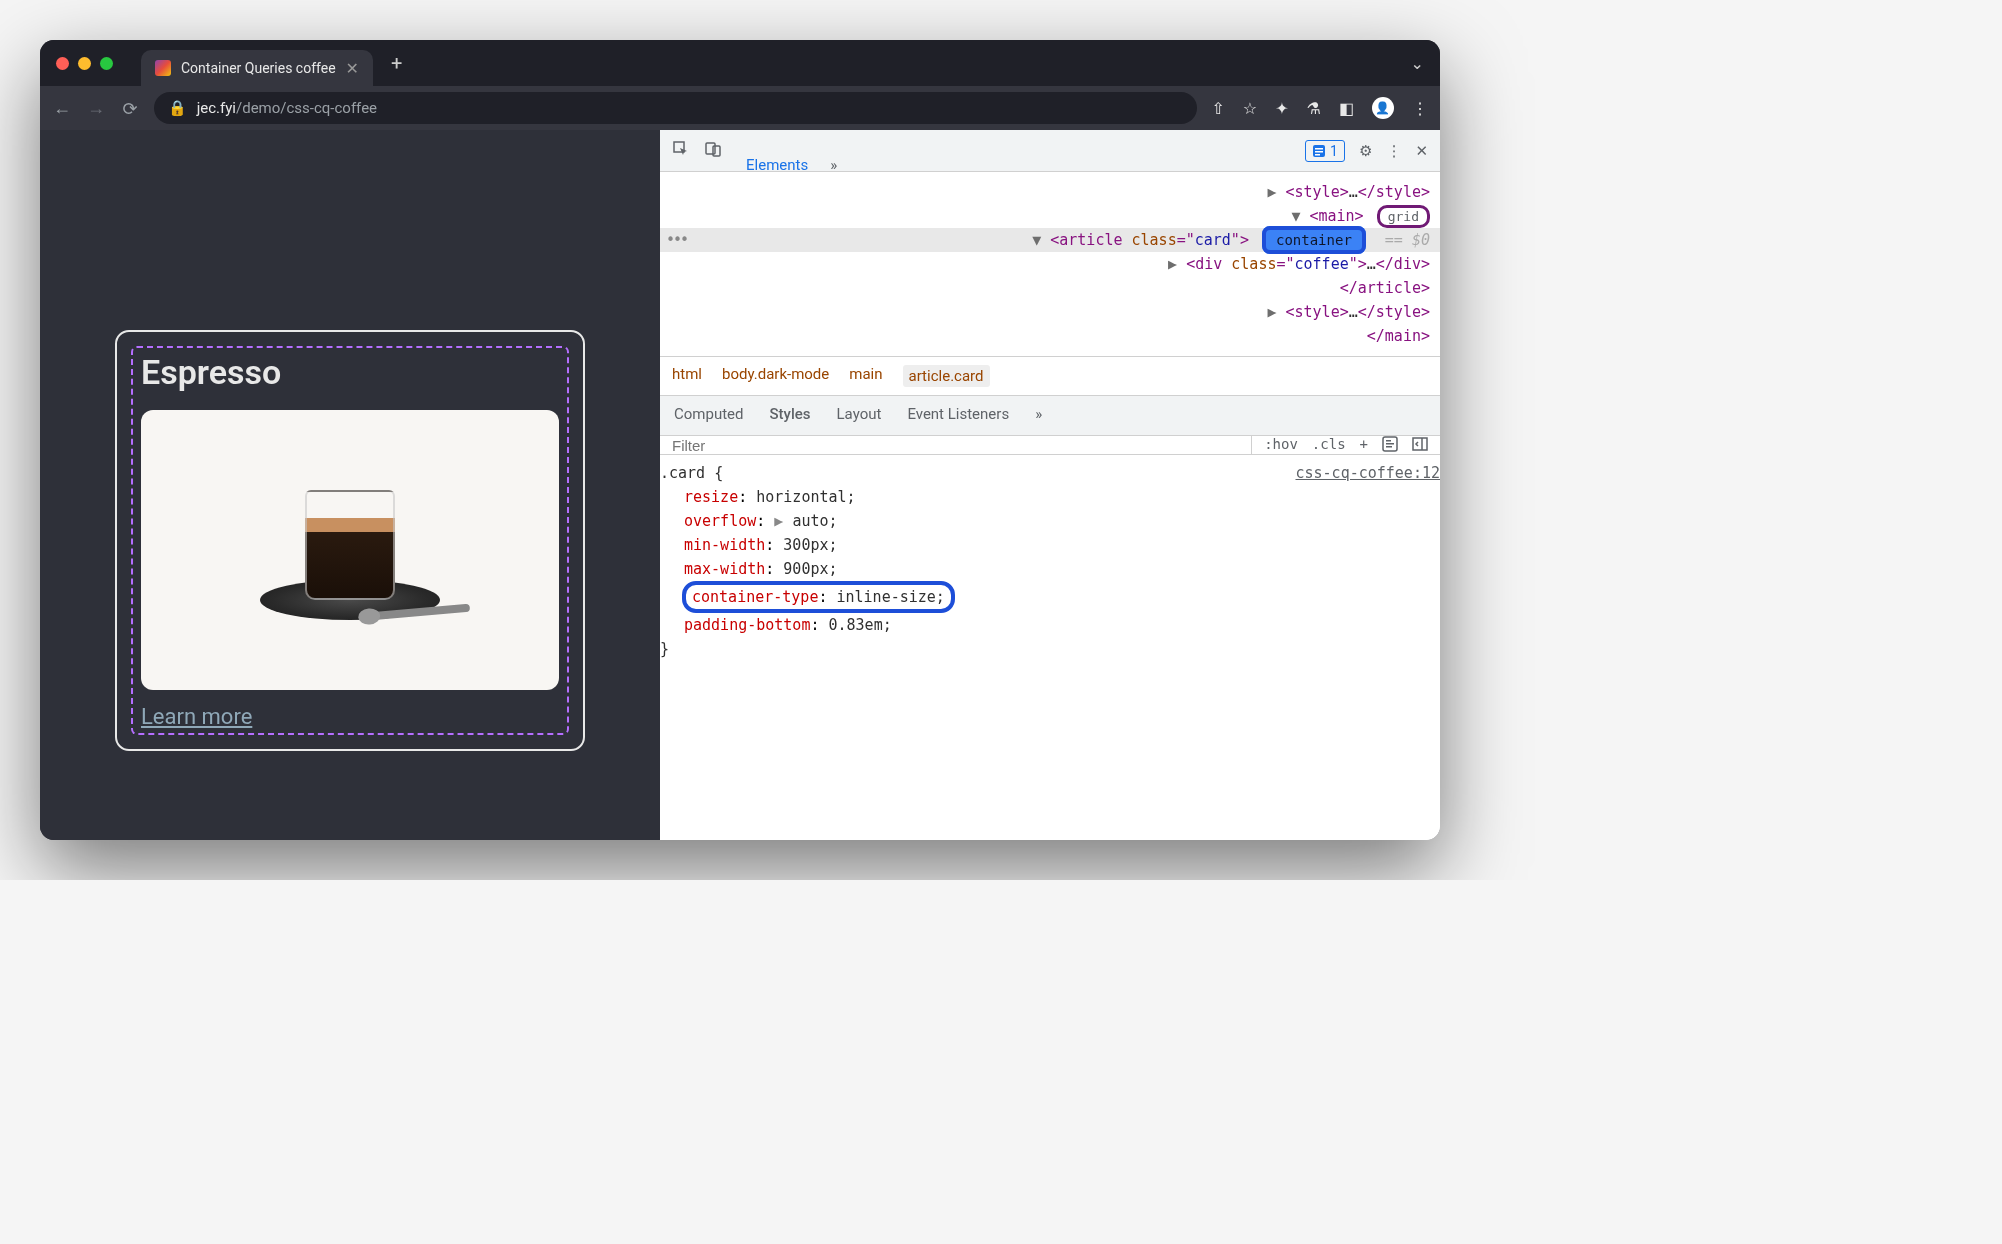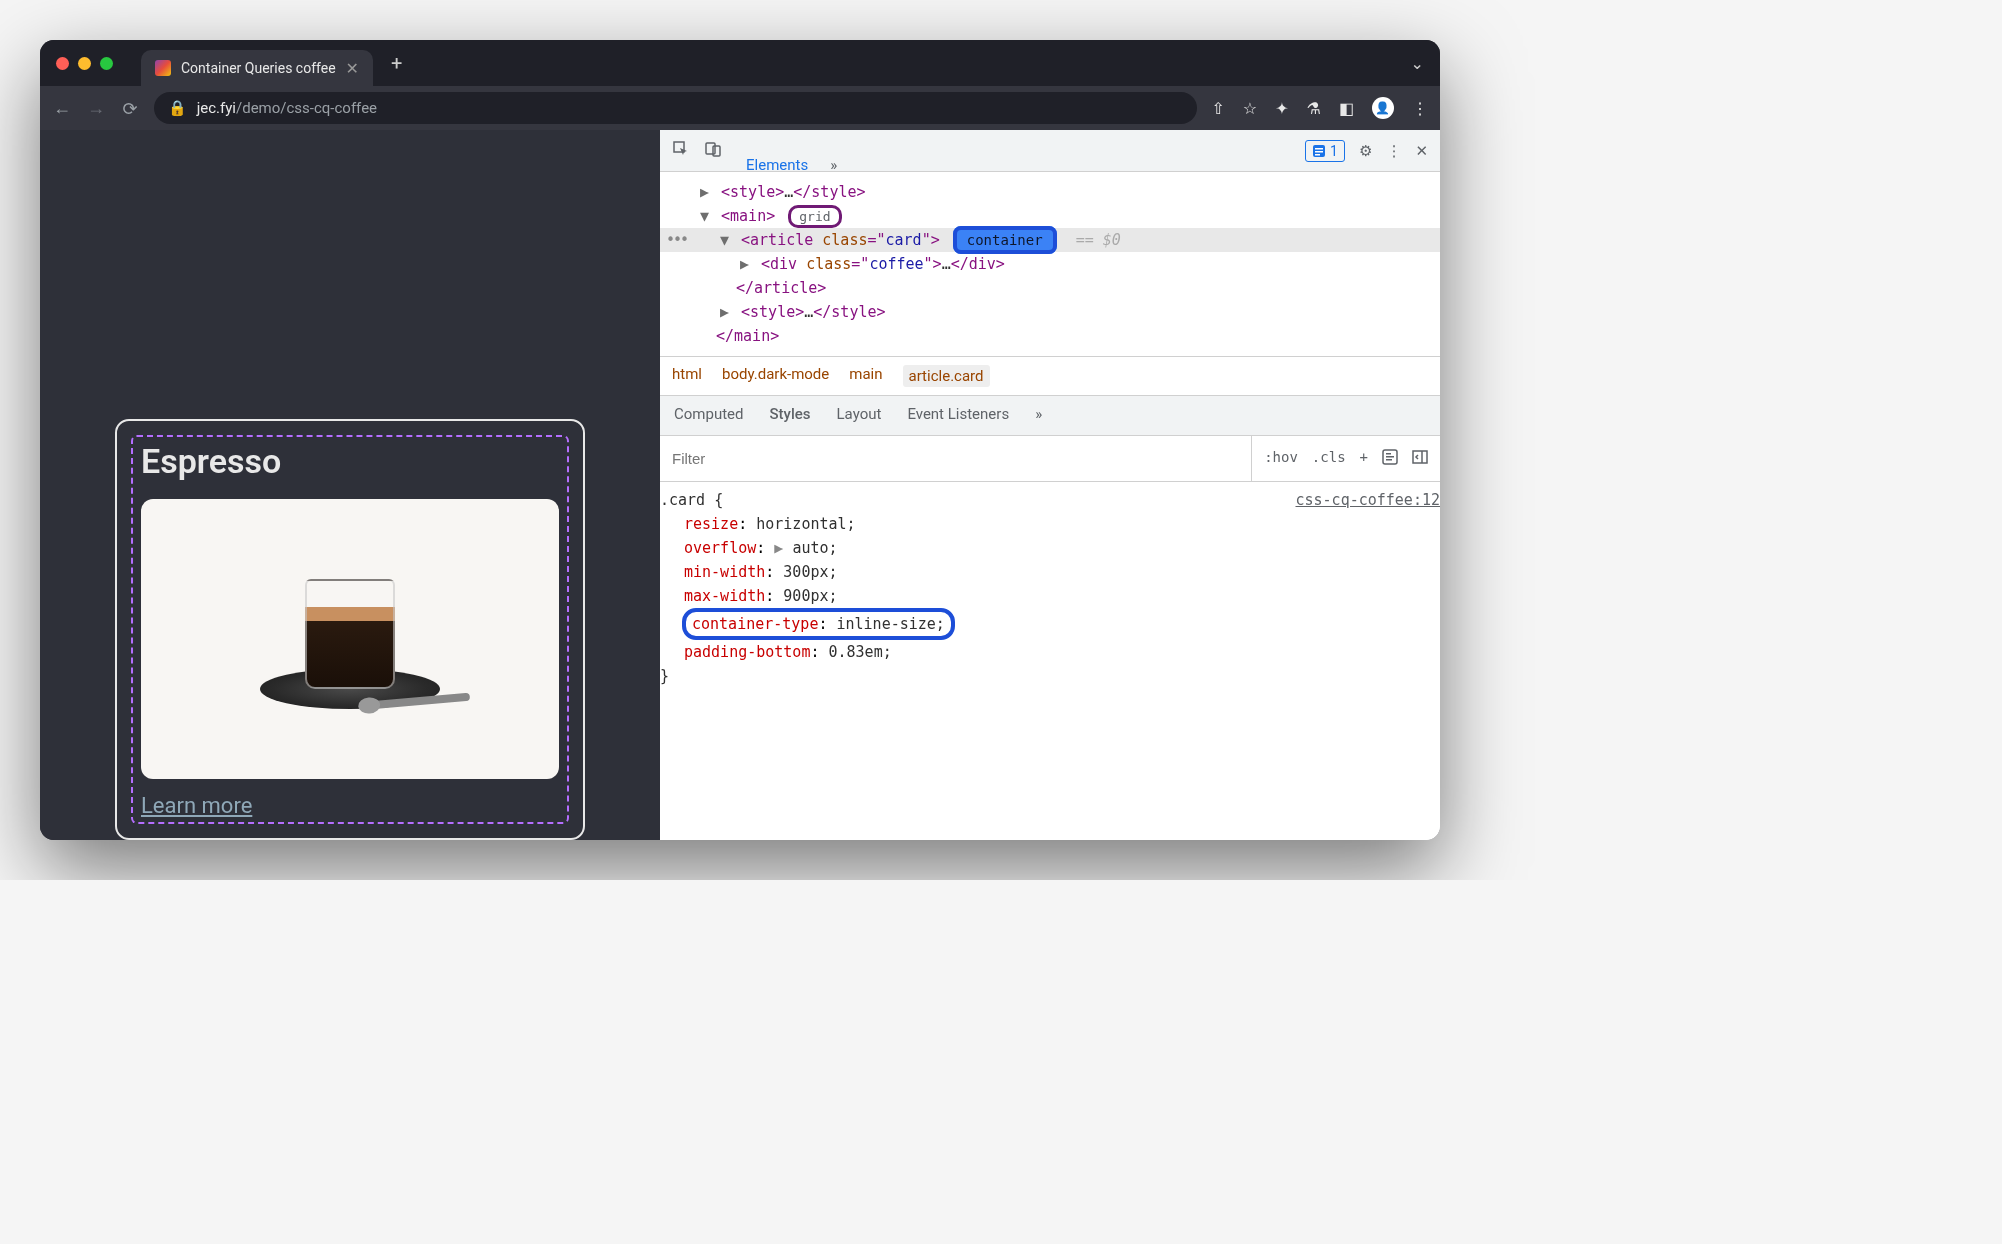--- a/index.html
+++ b/index.html
@@ -76,21 +76,21 @@
 .avatar { width: 22px; height: 22px; background: #fff; border-radius: 50%; display:flex;align-items:center;justify-content:center;color:#333;font-size:12px; }
 .content {
   flex: 1;
   display: flex;
   min-height: 0;
 }
 .page {
   width: 620px;
   background: #2e3039;
   display: flex;
-  align-items: flex-end;
+  align-items: center;
   justify-content: center;
   padding-top: 110px;
 }
 .card {
   width: 470px;
   border: 2px solid #e8e8e8;
   border-radius: 14px;
   padding: 20px 24px;
   position: relative;
 }
@@ -148,21 +148,21 @@
 .dt-tab.active { color: #1a73e8; border-bottom-color: #1a73e8; }
 .dt-right { margin-left: auto; display: flex; align-items: center; gap: 14px; }
 .issue-badge { border:1px solid #1a73e8; border-radius:3px; padding:2px 6px; color:#1a73e8; display:flex;align-items:center;gap:4px;font-size:14px; }
 .dom-tree {
   padding: 8px 0;
   font-family: Menlo, Consolas, monospace;
   font-size: 15px;
   overflow: auto;
   background: #fff;
 }
-.dom-line { padding: 3px 10px; white-space: nowrap; }
+.dom-line { padding: 3px 10px; white-space: nowrap; text-align: right; }
 .dom-line.selected { background: #e8e8e8; position: relative; }
 .dom-line .dots { position:absolute; left:6px; color:#888; letter-spacing:-2px; }
 .caret { color: #6e6e6e; cursor: pointer; display:inline-block; width:12px; }
 .tag-open, .tag-close { color: #881280; }
 .attr-name { color: #994500; }
 .attr-val { color: #1a1aa6; }
 .text-node { color: #303030; }
 .badge-pill { background: #fff; border: 3px solid #701a75; border-radius: 10px; padding: 1px 8px; font-size: 13px; color: #5f6368; margin-left: 4px; }
 .badge-container { background: #3b82f6; color: #0f172a; border-radius: 8px; padding: 2px 10px; font-family: Menlo, monospace; font-size: 14px; border: 4px solid #1d4ed8; margin-left: 4px; }
 .eq0 { color: #aaa; font-style: italic; margin-left: 10px; }
@@ -185,21 +185,21 @@
   gap: 22px;
   height: 40px;
 }
 .st-tab { color: #5f6368; padding: 19px 2px; border-bottom: 3px solid transparent; cursor: pointer; }
 .st-tab.active { color: #5f6368; border-bottom-color: #1a73e8; font-weight: 500; }
 .filter-row {
   border-top: 1px solid #d0d0d0;
   border-bottom: 1px solid #d0d0d0;
   display: flex;
   align-items: center;
-  height: 47px;
+  height: 20px;
   background: #fff;
 }
 .filter-input { flex: 1; border: none; padding: 0 12px; font-size: 15px; color: #888; outline: none; border-right: 1px solid #d0d0d0; height: 100%; }
 .filter-btns { display: flex; gap: 14px; padding: 0 12px; color: #5f6368; font-family: Menlo, monospace; font-size: 14px; }
 .filter-btns span { cursor: pointer; }
 .css-rule {
   font-family: Menlo, Consolas, monospace;
   font-size: 15px;
   padding: 6px 0;
   background: #fff;

